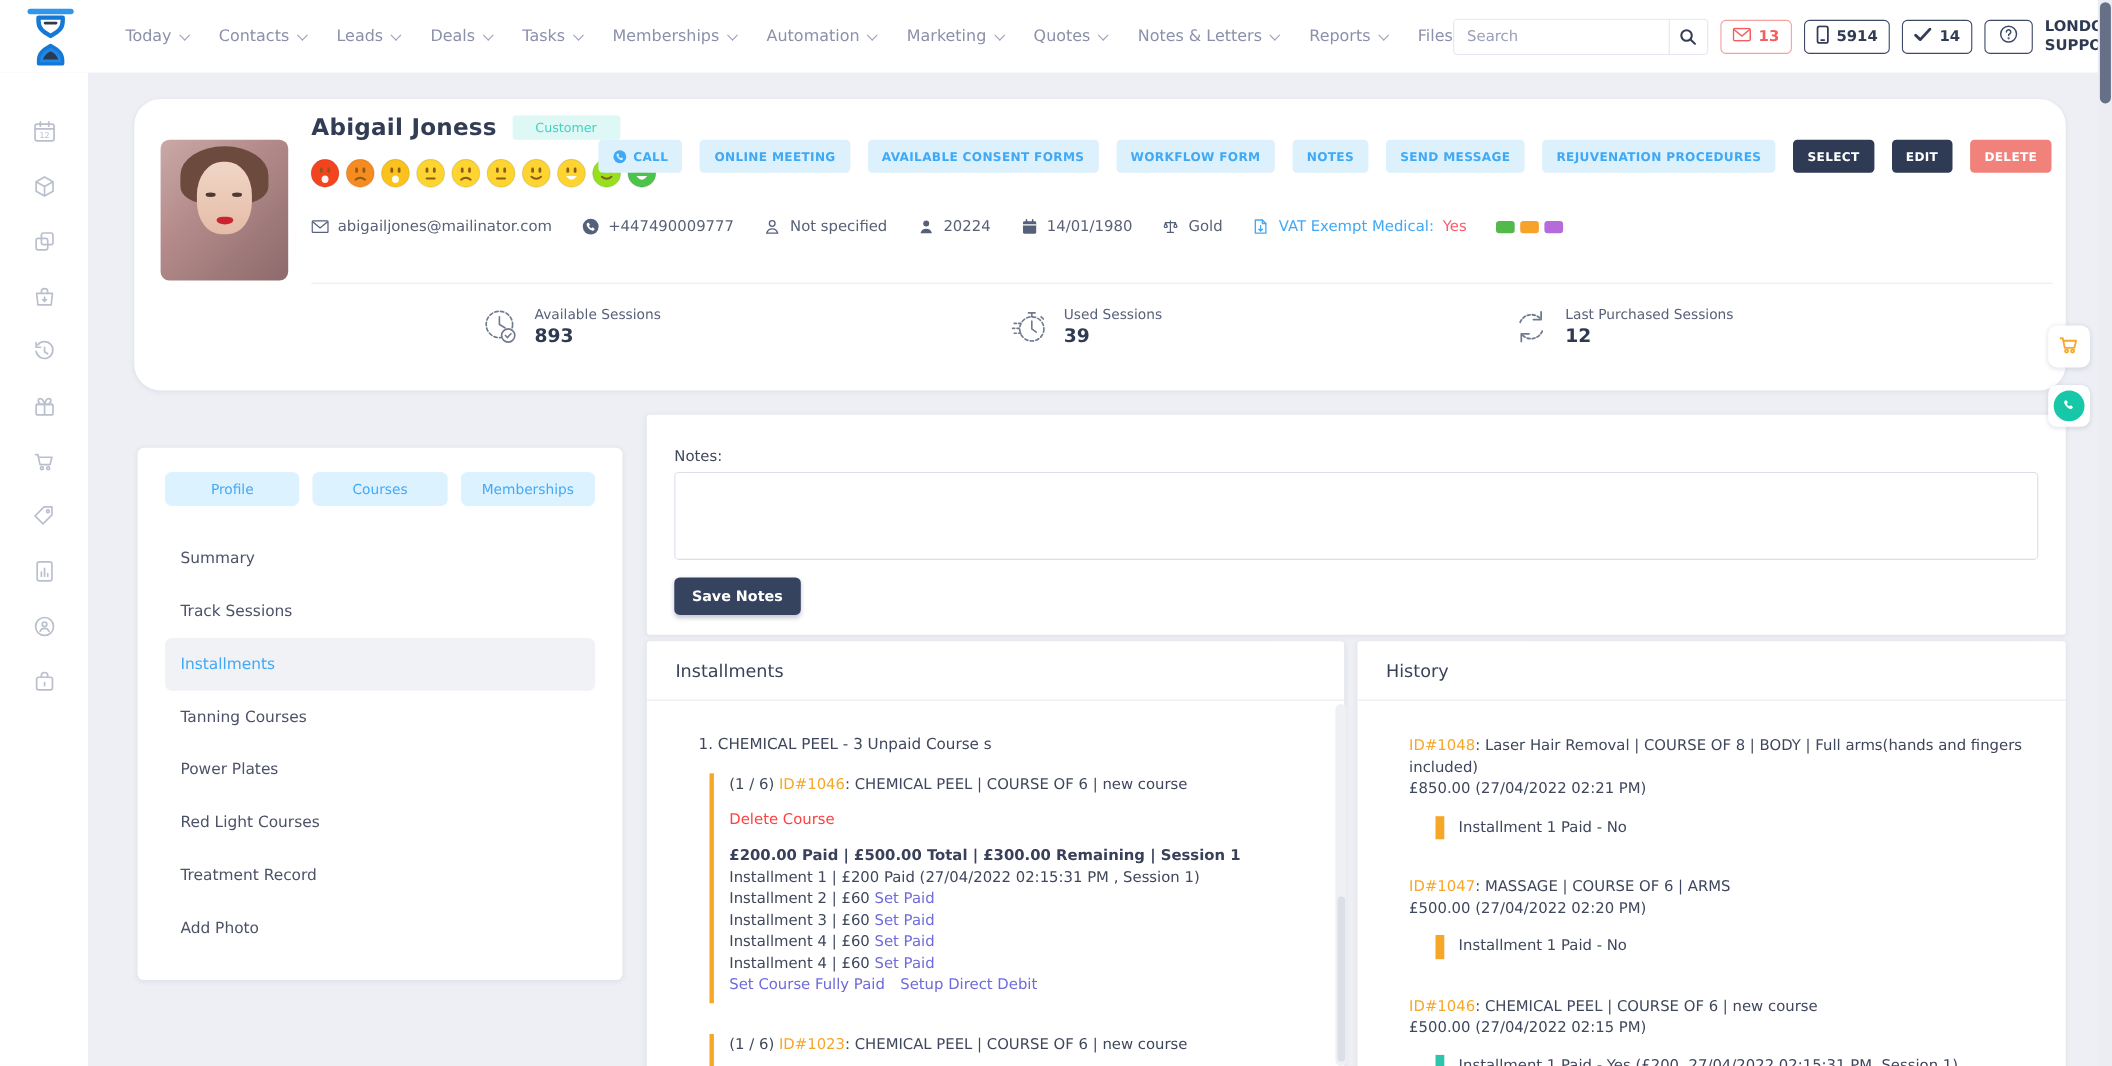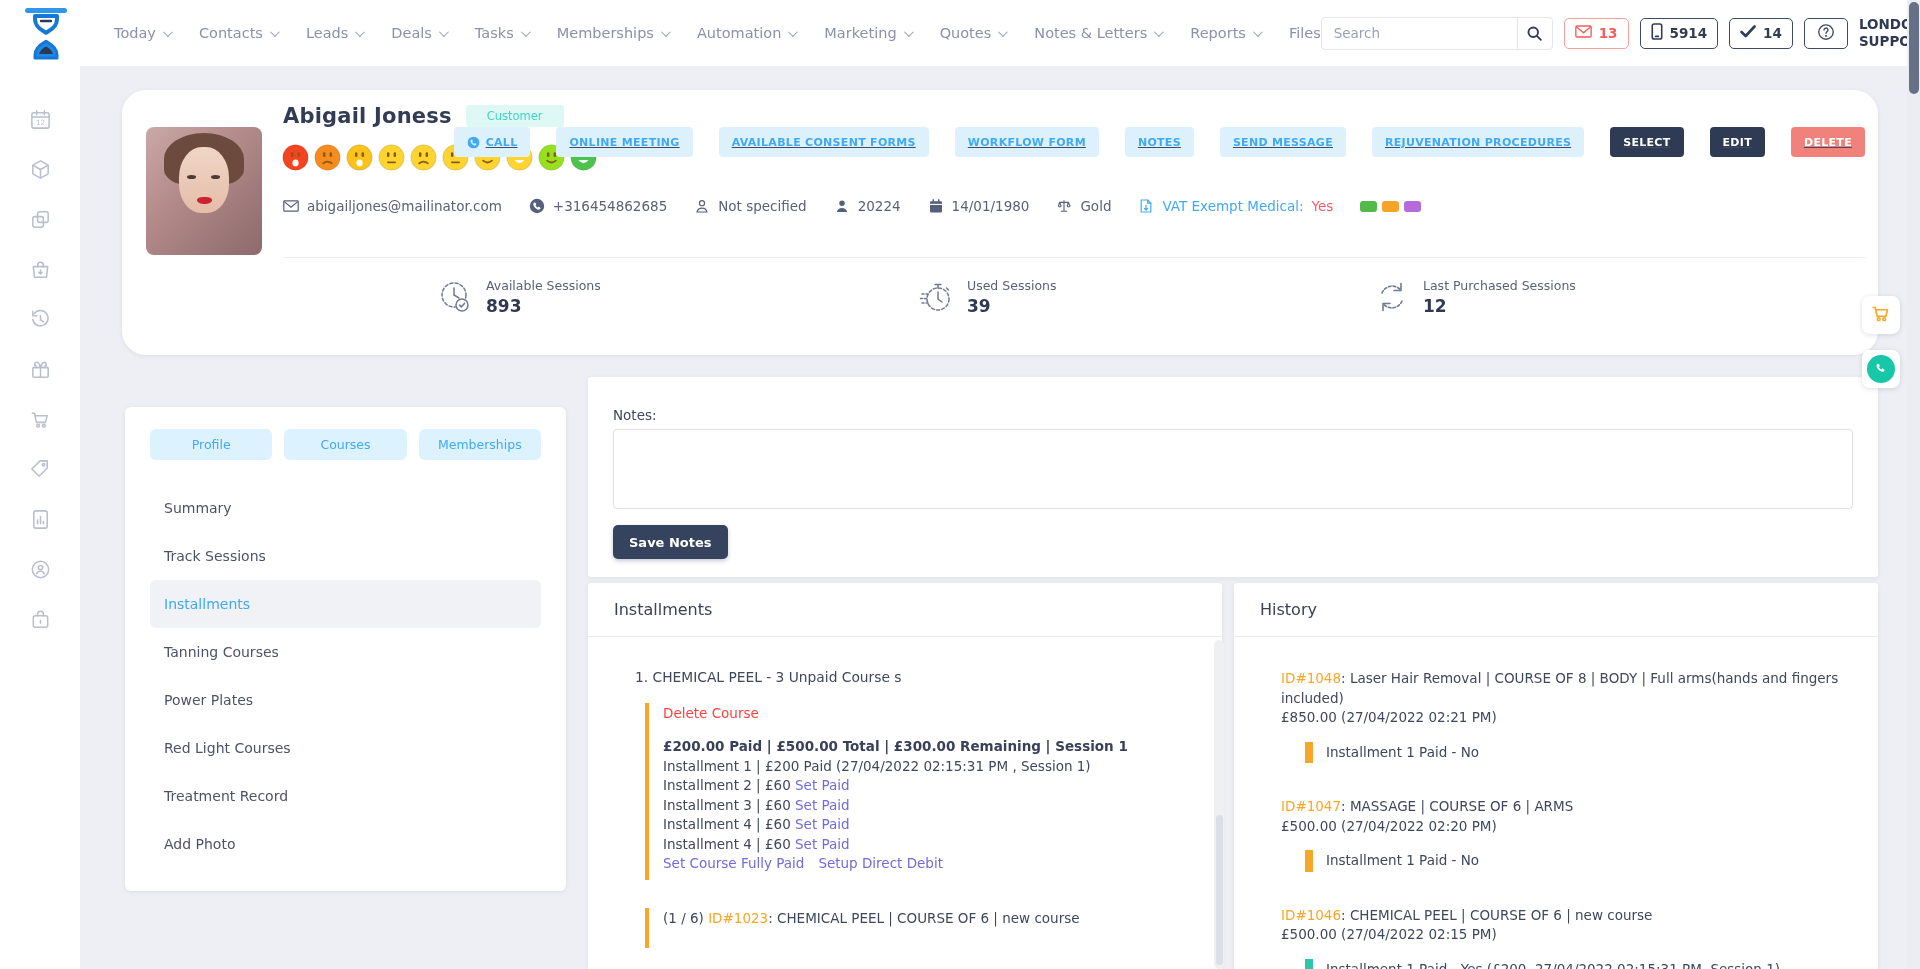--- a/index.html
+++ b/index.html
@@ -48,21 +48,21 @@
   .moods { position:absolute; left:160px; top:54px; display:flex; gap:5px; }
   .mood { width:27px; height:27px; cursor:pointer; }
   .contact-row { position:absolute; left:161px; top:108px; display:flex; align-items:center; gap:27px; font-size:13.5px; color:#5a6177; white-space:nowrap; }
   .contact { display:flex; align-items:center; gap:8px; }
   .contact svg { width:16px; height:16px; color:#55607b; }
   .vat-label { color:#42a9f5; }
   .vat-value { color:#fb5b6b; }
   .chips { display:flex; gap:5px; }
   .chip { width:17px; height:11px; border-radius:3px; display:inline-block; }
   .hdr-divider { position:absolute; left:161px; right:12px; top:167px; border-top:1px solid #ececf2; }
-  .actions { position:absolute; right:13px; top:37px; display:flex; gap:26px;text-decoration:underline; }
+  .actions { position:absolute; right:13px; top:37px; display:flex; gap:16px; }
   .btn { height:30px; border:0; border-radius:4px; padding:0 13px; font-size:11px; font-weight:bold;
     letter-spacing:0.3px; cursor:pointer; display:flex; align-items:center; gap:6px; font-family:inherit; white-space:nowrap; }
   .btn.light { background:#ddf1fd; color:#3fa9f5; }
   .btn.dark { background:#2f3b54; color:#fff; }
   .btn.danger { background:#f0827b; color:#fff; }
   .btn svg { width:13px; height:13px; }
   .stat { position:absolute; top:188px; display:flex; align-items:center; gap:13px; }
   .stat svg { width:36px; height:36px; color:#717a92; }
   .stat .lbl { font-size:12.5px; color:#59617a; margin-bottom:3px; }
   .stat .val { font-size:17px; font-weight:bold; color:#2f3a52; }
@@ -400,21 +400,21 @@
         </span>
         <span>abigailjones@mailinator.com</span>
       </span>
       <span class="contact">
         <span class="ic" style="display: inline-flex;">
           <svg viewBox="0 0 20 20" width="16" height="16">
             <circle cx="10" cy="10" r="9" fill="currentColor"></circle>
             <path d="M6.8 5.6c.5-.2 1.4.6 1.9 1.4.5.8.4 1.3-.1 1.7l-.5.5c.3.9 1.7 2.3 2.7 2.7l.5-.5c.4-.5.9-.6 1.7-.1.8.5 1.6 1.4 1.4 1.9-.2.8-1.4 1.5-2.4 1.4-2.6-.2-6.3-3.9-6.6-6.6-.1-1 .6-2.2 1.4-2.4z" fill="#fff"></path>
           </svg>
         </span>
-        <span>+316454862685</span>
+        <span>+447490009777</span>
       </span>
       <span class="contact">
         <span class="ic" style="display: inline-flex;">
           <svg viewBox="0 0 20 20" fill="none" stroke="currentColor" stroke-width="1.5" width="16" height="16">
             <circle cx="10" cy="6.5" r="3.2"></circle>
             <path d="M3.8 17.5c.8-3.3 3.2-4.9 6.2-4.9s5.4 1.6 6.2 4.9z"></path>
           </svg>
         </span>
         <span>Not specified</span>
       </span>
@@ -569,20 +569,21 @@
   <textarea class="notes-area" style=""></textarea>
   <button class="save-btn">Save Notes</button>
 </div>
 
 <div class="card inst-panel">
   <div class="panel-head">Installments</div>
   <div class="panel-body">
     <div class="group-title">1. CHEMICAL PEEL - 3 Unpaid Course s</div>
     <div id="courses">
         <div class="course-block">
+          <div class="course-title"><span>(1 / 6) </span><span class="cid">ID#1046</span><span>: CHEMICAL PEEL | COURSE OF 6 | new course</span></div>
           <div class="delete-link">Delete Course</div>
           <div class="course-sum">£200.00 Paid | £500.00 Total | £300.00 Remaining | Session 1</div>
           <div class="line">Installment 1 | £200 Paid (27/04/2022 02:15:31 PM , Session 1)</div>
           <div class="line"><span>Installment 2 | £60 </span><a class="plink">Set Paid</a></div>
           <div class="line"><span>Installment 3 | £60 </span><a class="plink">Set Paid</a></div>
           <div class="line"><span>Installment 4 | £60 </span><a class="plink">Set Paid</a></div>
           <div class="line"><span>Installment 4 | £60 </span><a class="plink">Set Paid</a></div>
           <div class="links-row"><a class="plink">Set Course Fully Paid</a><a class="plink">Setup Direct Debit</a></div>
         </div>
         <div class="course-block">

